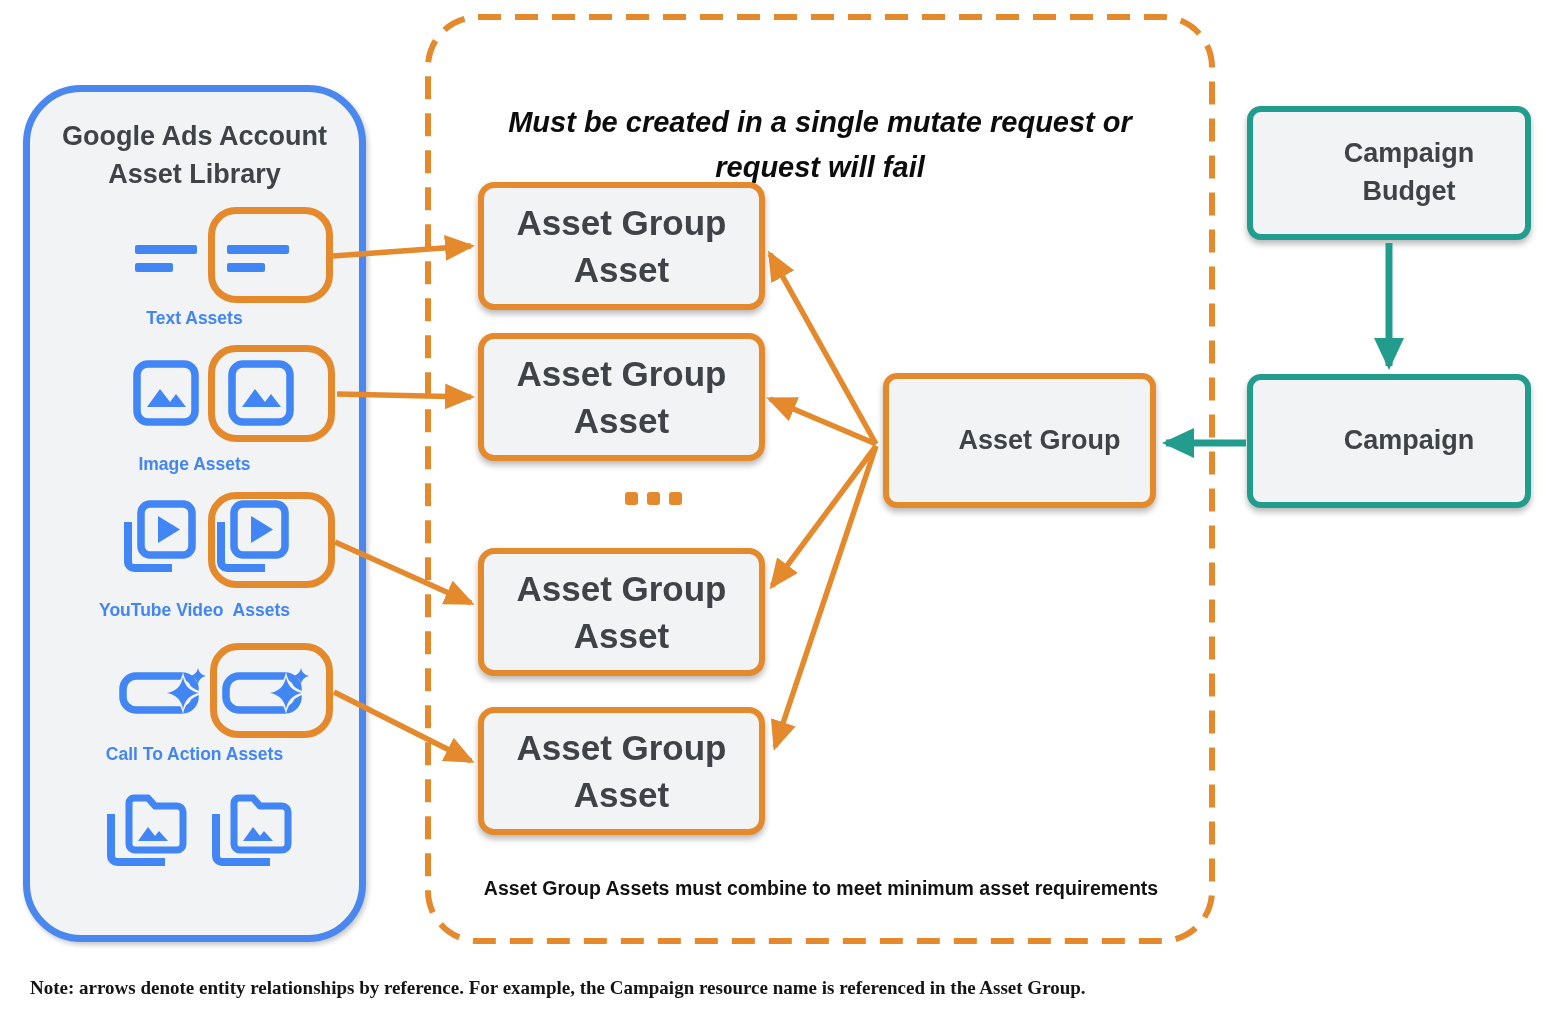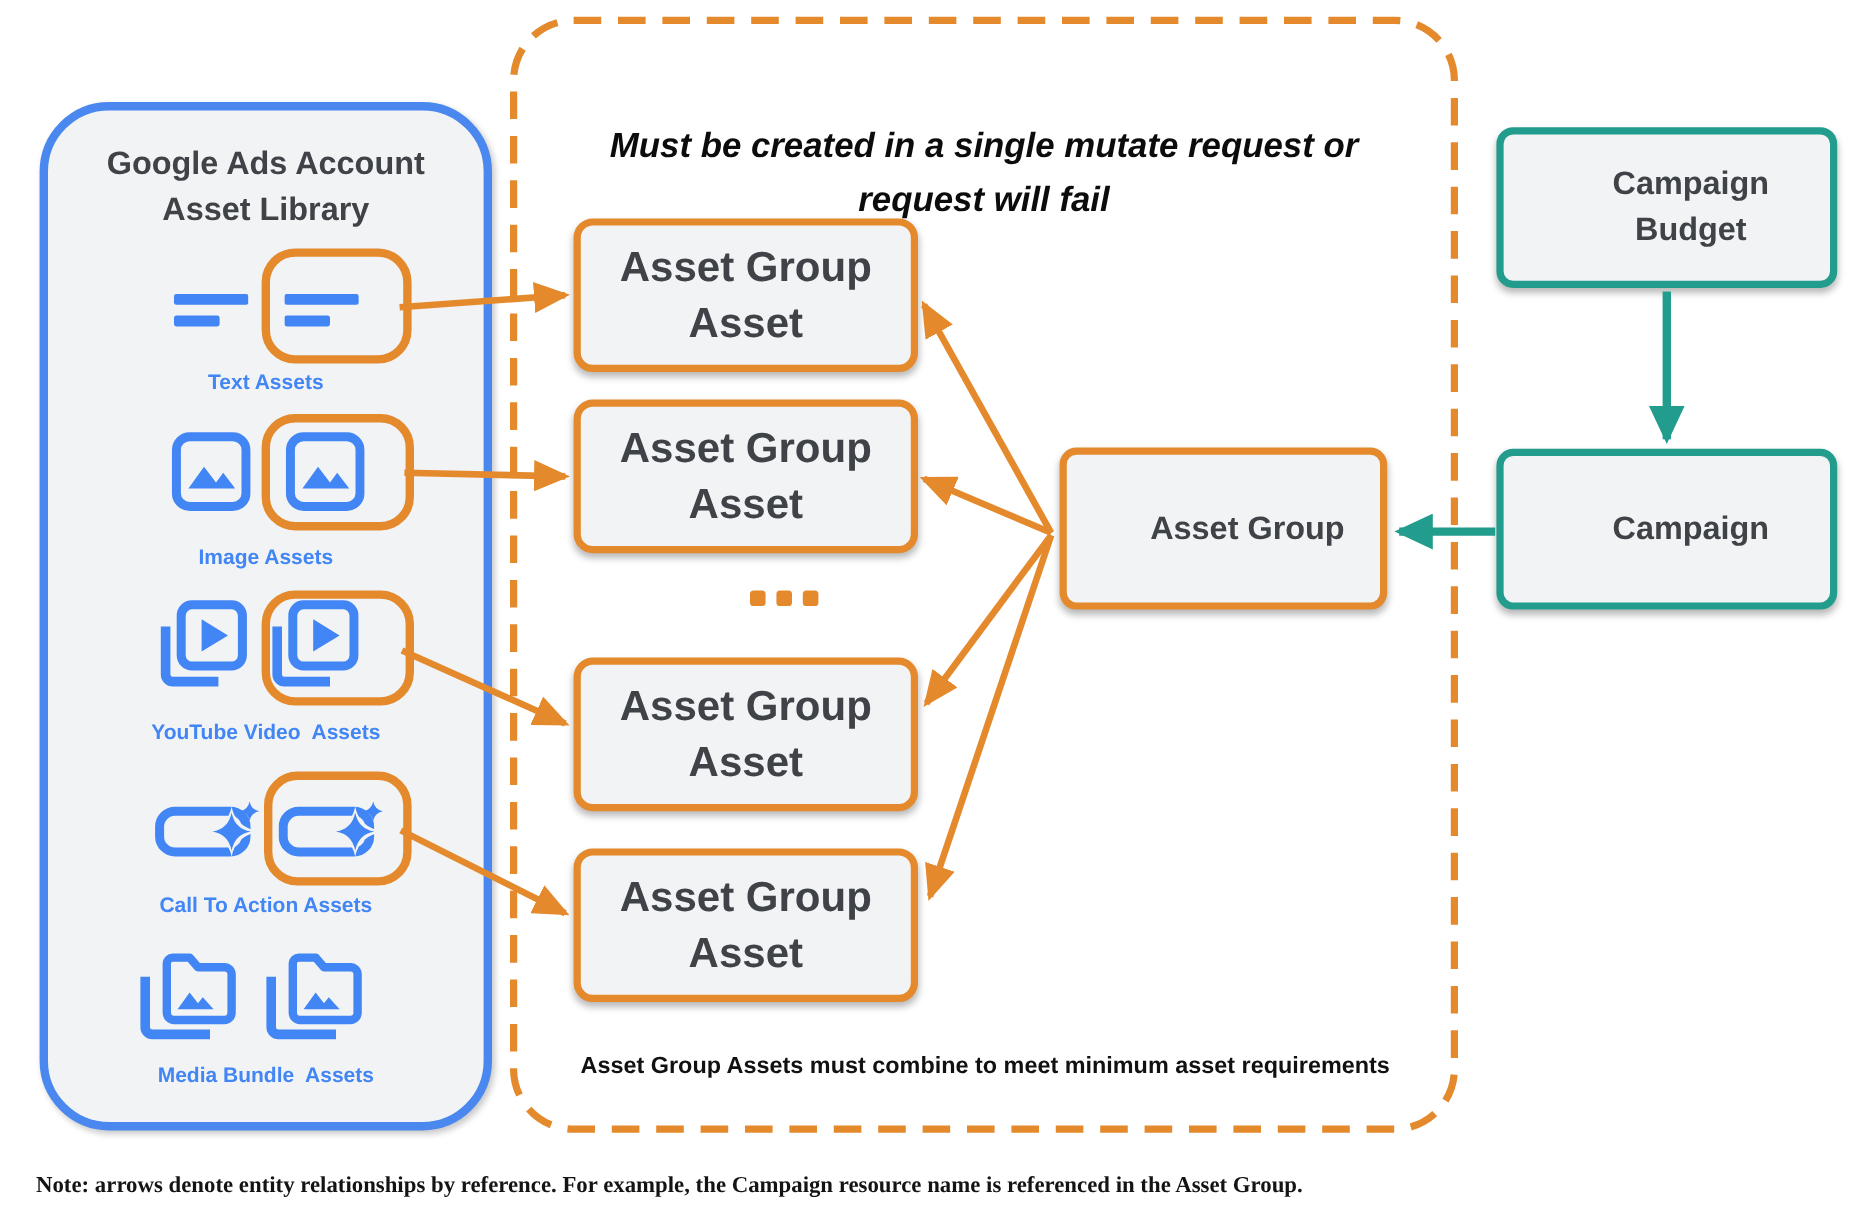--- a/index.html
+++ b/index.html
@@ -2,23 +2,23 @@
 <html><head>
 <meta charset="utf-8">
 <style>
   html,body{margin:0;padding:0;background:#ffffff;}
   #canvas{
     position:relative;width:1552px;height:1017px;background:#ffffff;
     font-family:"Liberation Sans", sans-serif;overflow:hidden;
   }
   
   .library-panel{
-    position:absolute;left:23px;top:85px;width:377px;height:857px;
+    position:absolute;left:23px;top:85px;width:343px;height:857px;
     box-sizing:border-box;border:7px solid #4A88EF;border-radius:58px;
-    background:#F1F3F4;box-shadow:2px 3px 5px rgba(0,0,0,.22);margin-left:10px;
+    background:#F1F3F4;box-shadow:2px 3px 5px rgba(0,0,0,.22);
   }
   .library-title{
     position:absolute;left:20px;right:20px;top:26px;text-align:center;
     font-size:27px;font-weight:bold;color:#3F4347;line-height:1.4;
   }
   .hl-box{
     position:absolute;box-sizing:border-box;border:7px solid #E48A2D;
     border-radius:28px;background:transparent;
   }
   .icon{position:absolute;line-height:0;}
@@ -144,21 +144,20 @@
           <path d="M33 51 L43 37 L50 46 L54 41 L63 51 Z" fill="#4285F4"></path>
         </svg>
     </span>
     <span class="icon" style="left:180px;top:698px;">
       <svg width="92" height="78" viewBox="0 0 92 78">
           <path d="M6 24 V66 a6 6 0 0 0 6 6 H60" fill="none" stroke="#4285F4" stroke-width="8"></path>
           <path d="M29 8 H43 L50 16 H72 A6 6 0 0 1 78 22 V54 A6 6 0 0 1 72 60 H30 A6 6 0 0 1 24 54 V13 A5 5 0 0 1 29 8 Z" fill="none" stroke="#4285F4" stroke-width="7" stroke-linejoin="round"></path>
           <path d="M33 51 L43 37 L50 46 L54 41 L63 51 Z" fill="#4285F4"></path>
         </svg>
     </span>
-    <div class="asset-label" style="top:794px;">Media Bundle  Assets</div>
   </div>
 
   <div class="mutate-title">Must be created in a single mutate request or request will fail</div>
 
   <div class="aga-box" style="top:182px;">
     <span>Asset Group Asset</span>
   </div>
   <div class="aga-box" style="top:333px;">
     <span>Asset Group Asset</span>
   </div>

